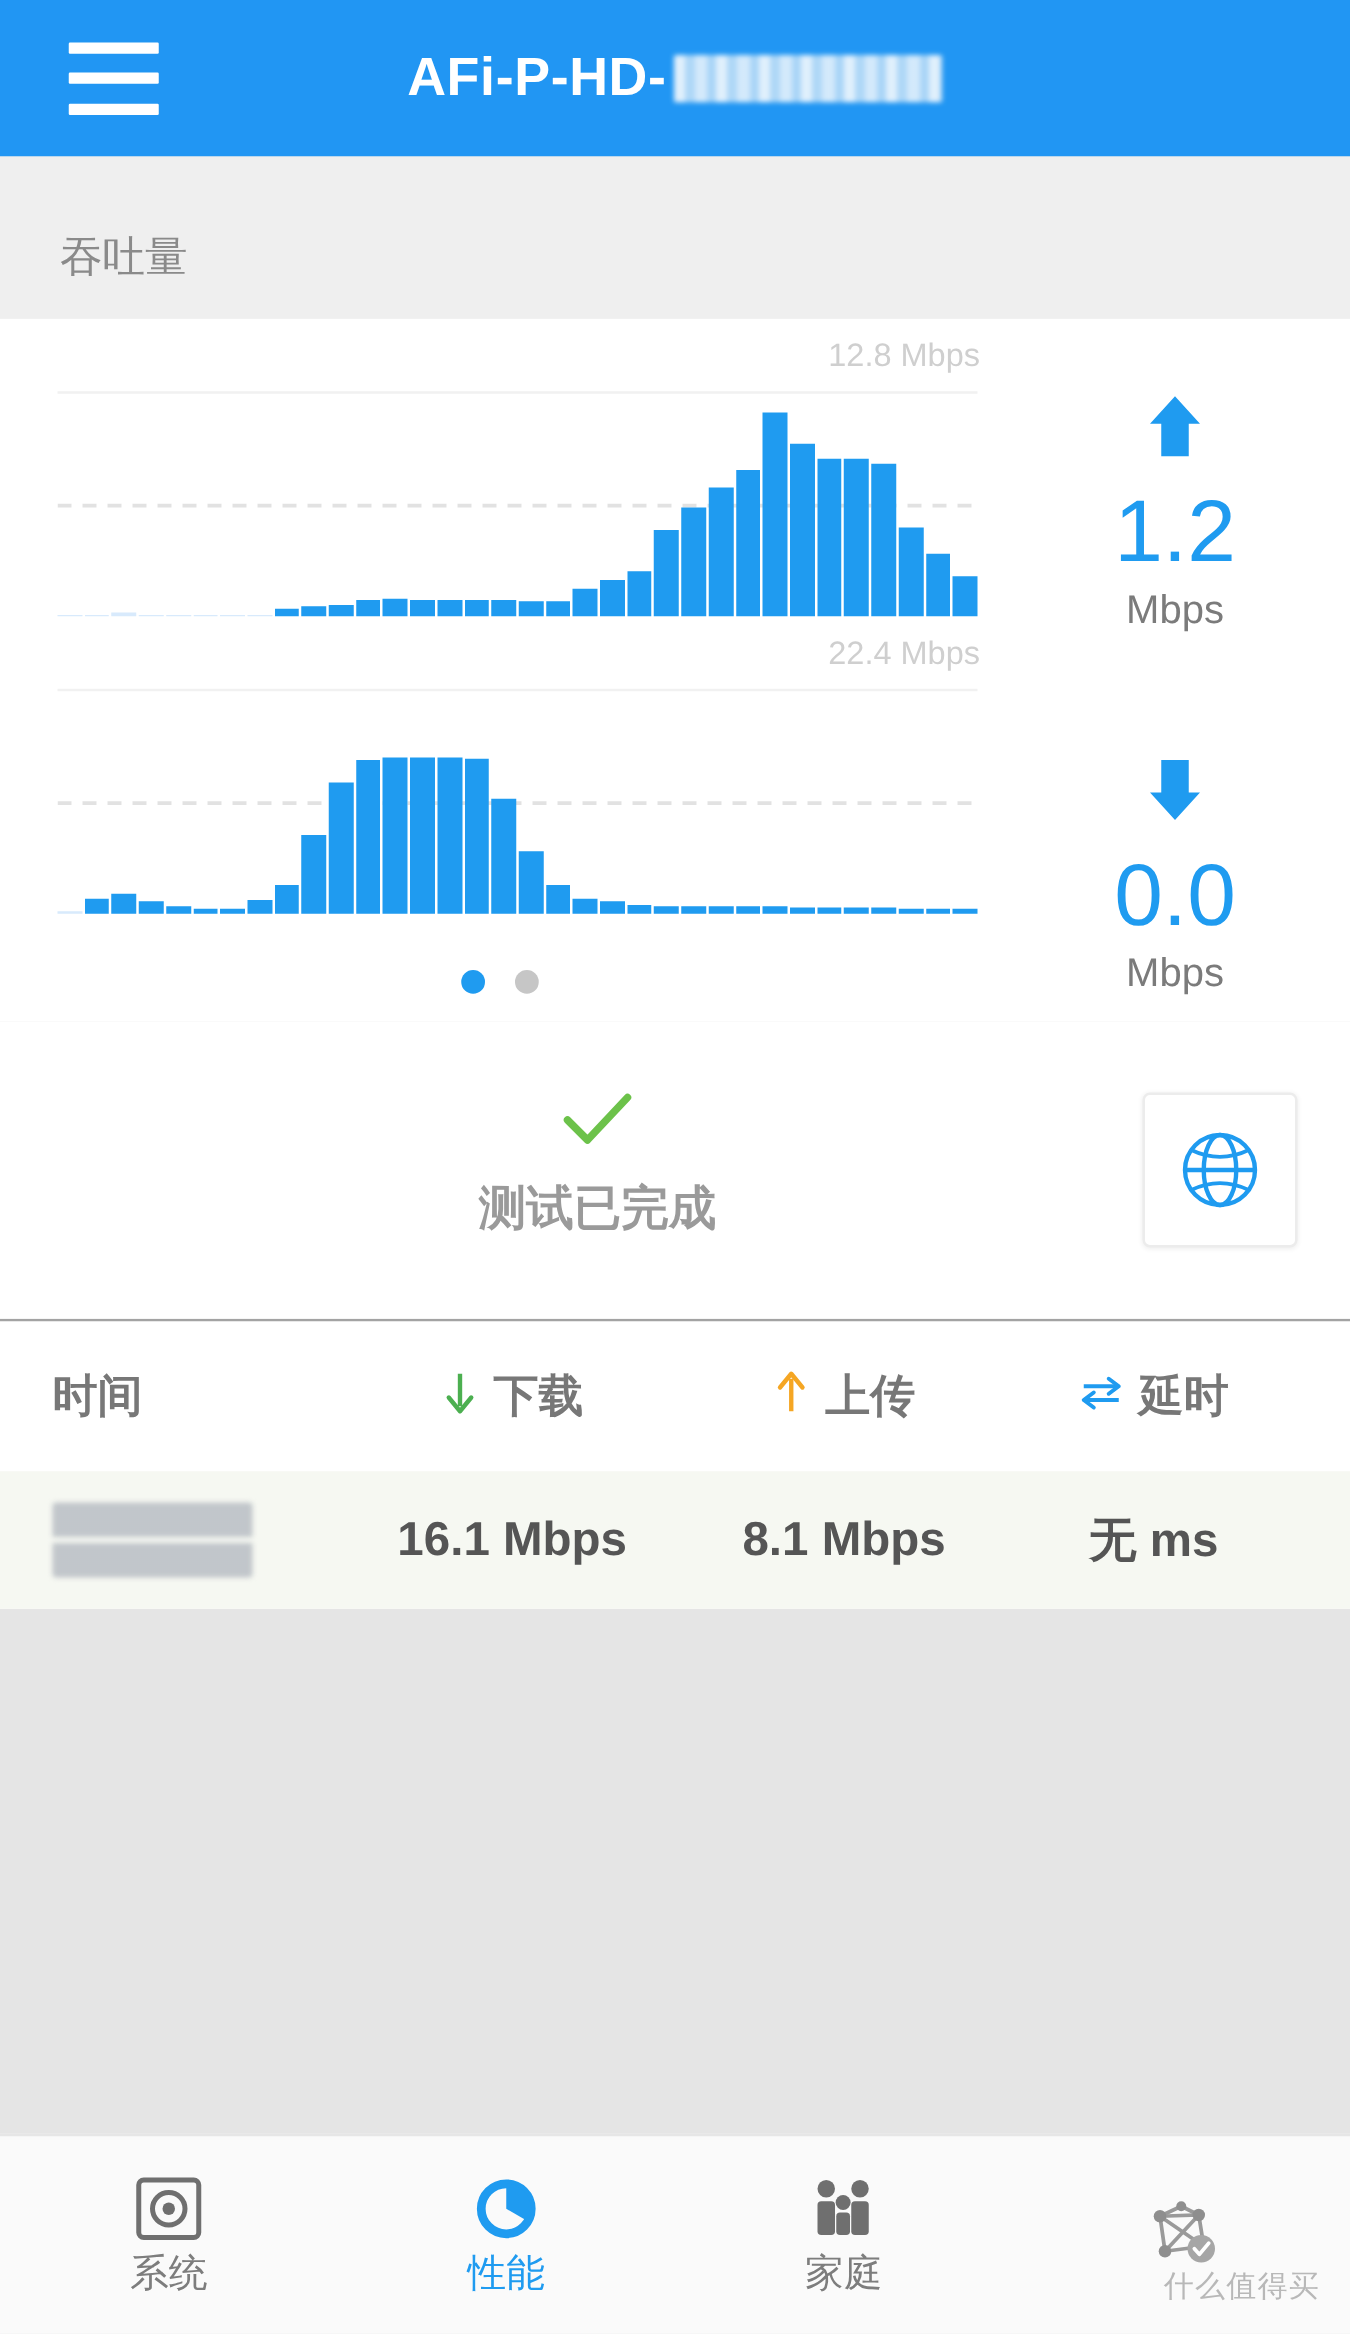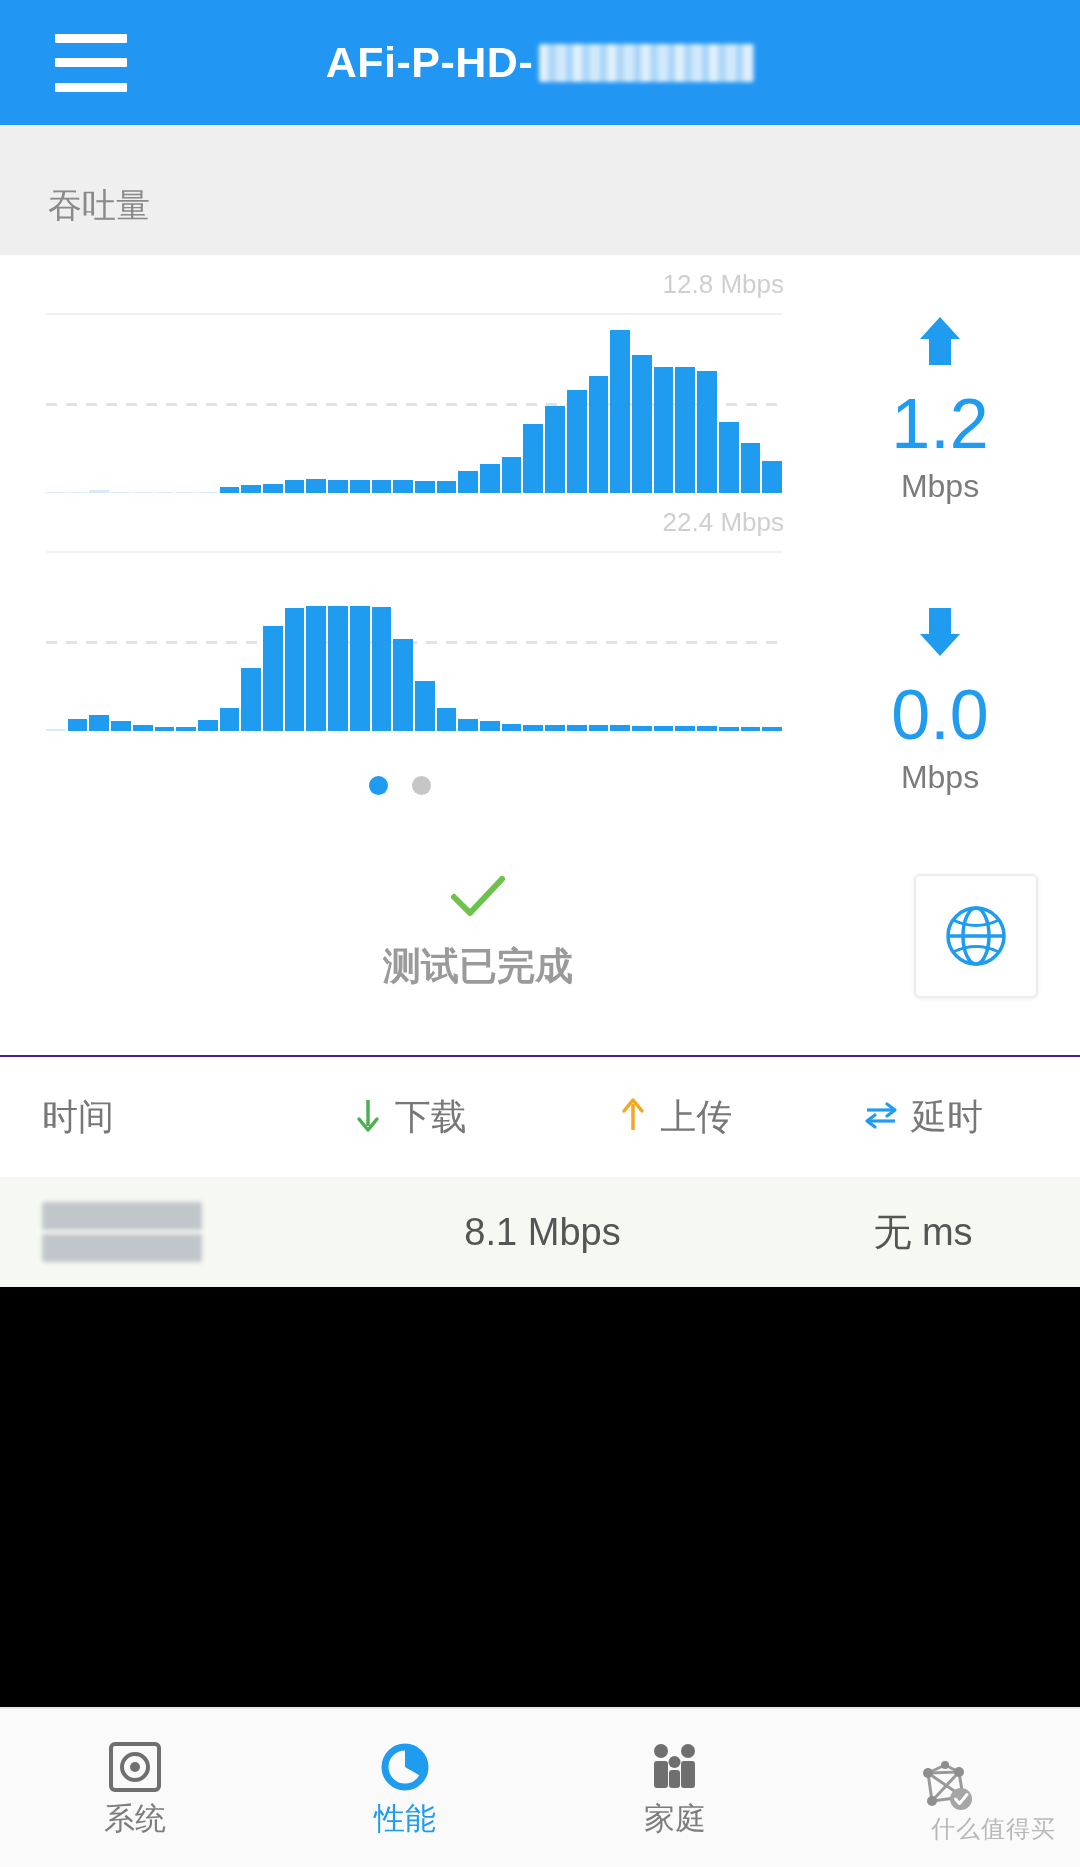--- a/index.html
+++ b/index.html
@@ -8,21 +8,21 @@
     width: 1080px;
     height: 1867px;
     background: #ffffff;
     font-family: "Liberation Sans", "DejaVu Sans", sans-serif;
     overflow: hidden;
   }
   .phone {
     position: relative;
     width: 1080px;
     height: 1867px;
-    background: #000000;
+    background: #e5e5e5;
     display: flex;
     flex-direction: column;
   }
 
   
   .appbar {
     height: 125px;
     background: #2196f3;
     display: flex;
     align-items: center;
@@ -308,21 +308,22 @@
     box-shadow: 0 1px 4px rgba(0,0,0,0.07);
     display: flex;
     align-items: center;
     justify-content: center;
   }
 
   
   .results {
     flex: 0 0 auto;
     background: #ffffff;
-    border-top: 2px solid #4c1d95;
+    border-top: 2px solid #a3a3a3;
+    font-weight: bold;
   }
   .results-head, .results-row {
     display: flex;
     align-items: center;
     height: 120px;
     padding: 0 42px;
   }
   .results-head .cell { color: #777777; font-size: 36px; }
   .results-row { background: #f6f8f2; height: 110px; }
   .cell {
@@ -589,20 +590,21 @@
           </svg>
         </span>
         <span>延时</span>
       </div>
     </div>
 
     <div class="results-row">
       <div class="cell c-time">
         <span class="redacted-cell"></span>
       </div>
+      <div class="cell c-dl">16.1 Mbps</div>
       <div class="cell c-ul">8.1 Mbps</div>
       <div class="cell c-lat">无 ms</div>
     </div>
   </div>
 
   <div class="bottom-nav">
 
     <div class="nav-item">
       <div class="nav-icon">
         <svg width="62" height="58" viewBox="0 0 62 58" aria-hidden="true">

